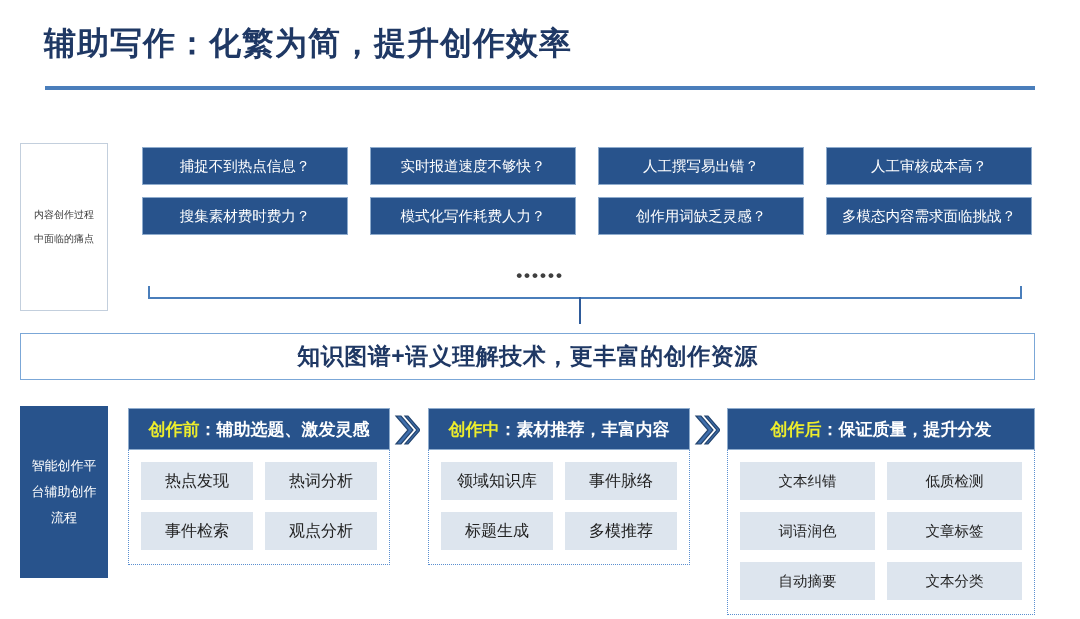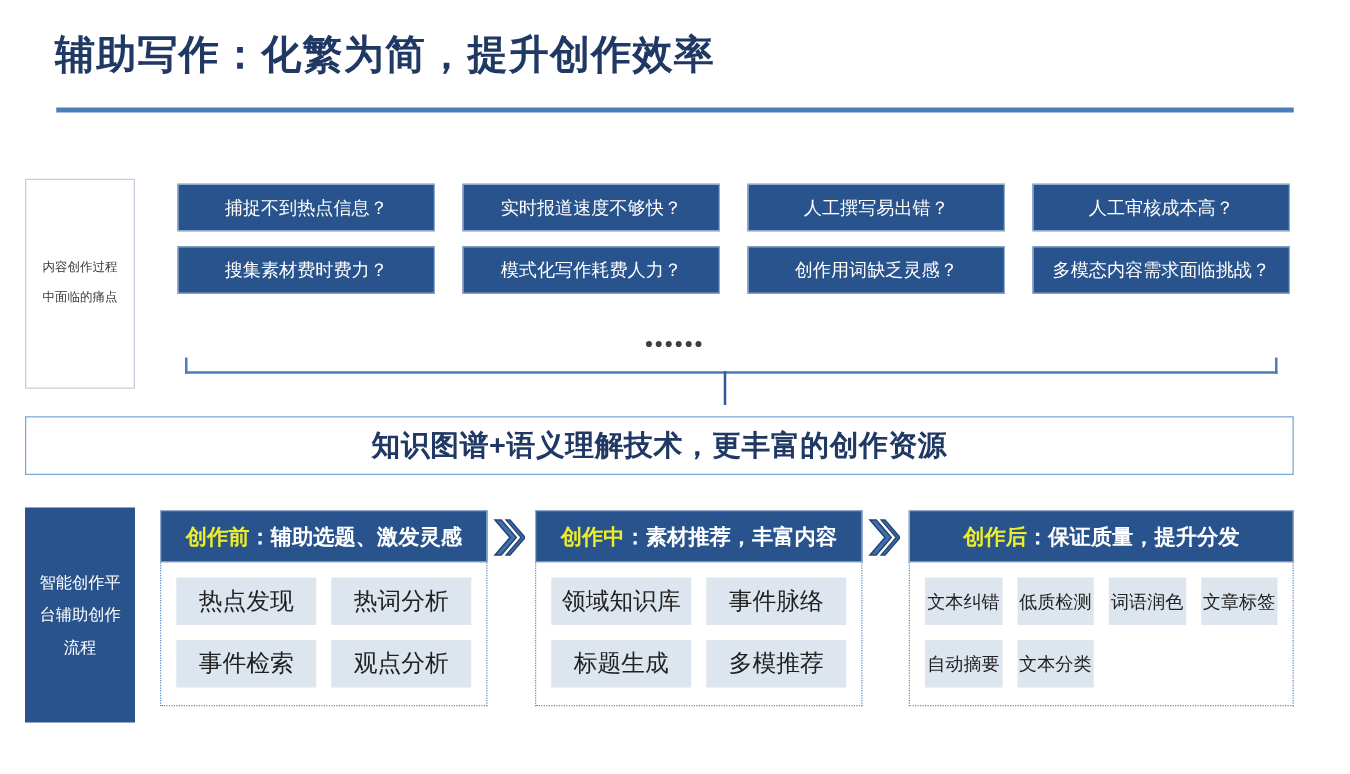--- a/index.html
+++ b/index.html
@@ -181,31 +181,31 @@
     display: grid;
     column-gap: 12px;
     row-gap: 12px;
   }
   .chip {
     background: #dde5ee;
     height: 38px;
     display: flex;
     align-items: center;
     justify-content: center;
-    font-size: 19px;
+    font-size: 16px;
     color: #222222;
     white-space: nowrap;
   }
 
   #stage-0 { left: 128px; width: 262px; }
   #stage-0 .stage-body { grid-template-columns: repeat(2, 1fr); }
   #stage-1 { left: 428px; width: 262px; }
   #stage-1 .stage-body { grid-template-columns: repeat(2, 1fr); }
   #stage-2 { left: 727px; width: 308px; }
-  #stage-2 .stage-body { grid-template-columns: repeat(4, 1fr); }
+  #stage-2 .stage-body { grid-template-columns: repeat(2, 1fr); }
   #stage-2 .chip { font-size: 14.5px; }
 
   .arrow {
     position: absolute;
     top: 410px;
     width: 26px;
     height: 40px;
   }
   #arrow-0 { left: 394px; }
   #arrow-1 { left: 694px; }

